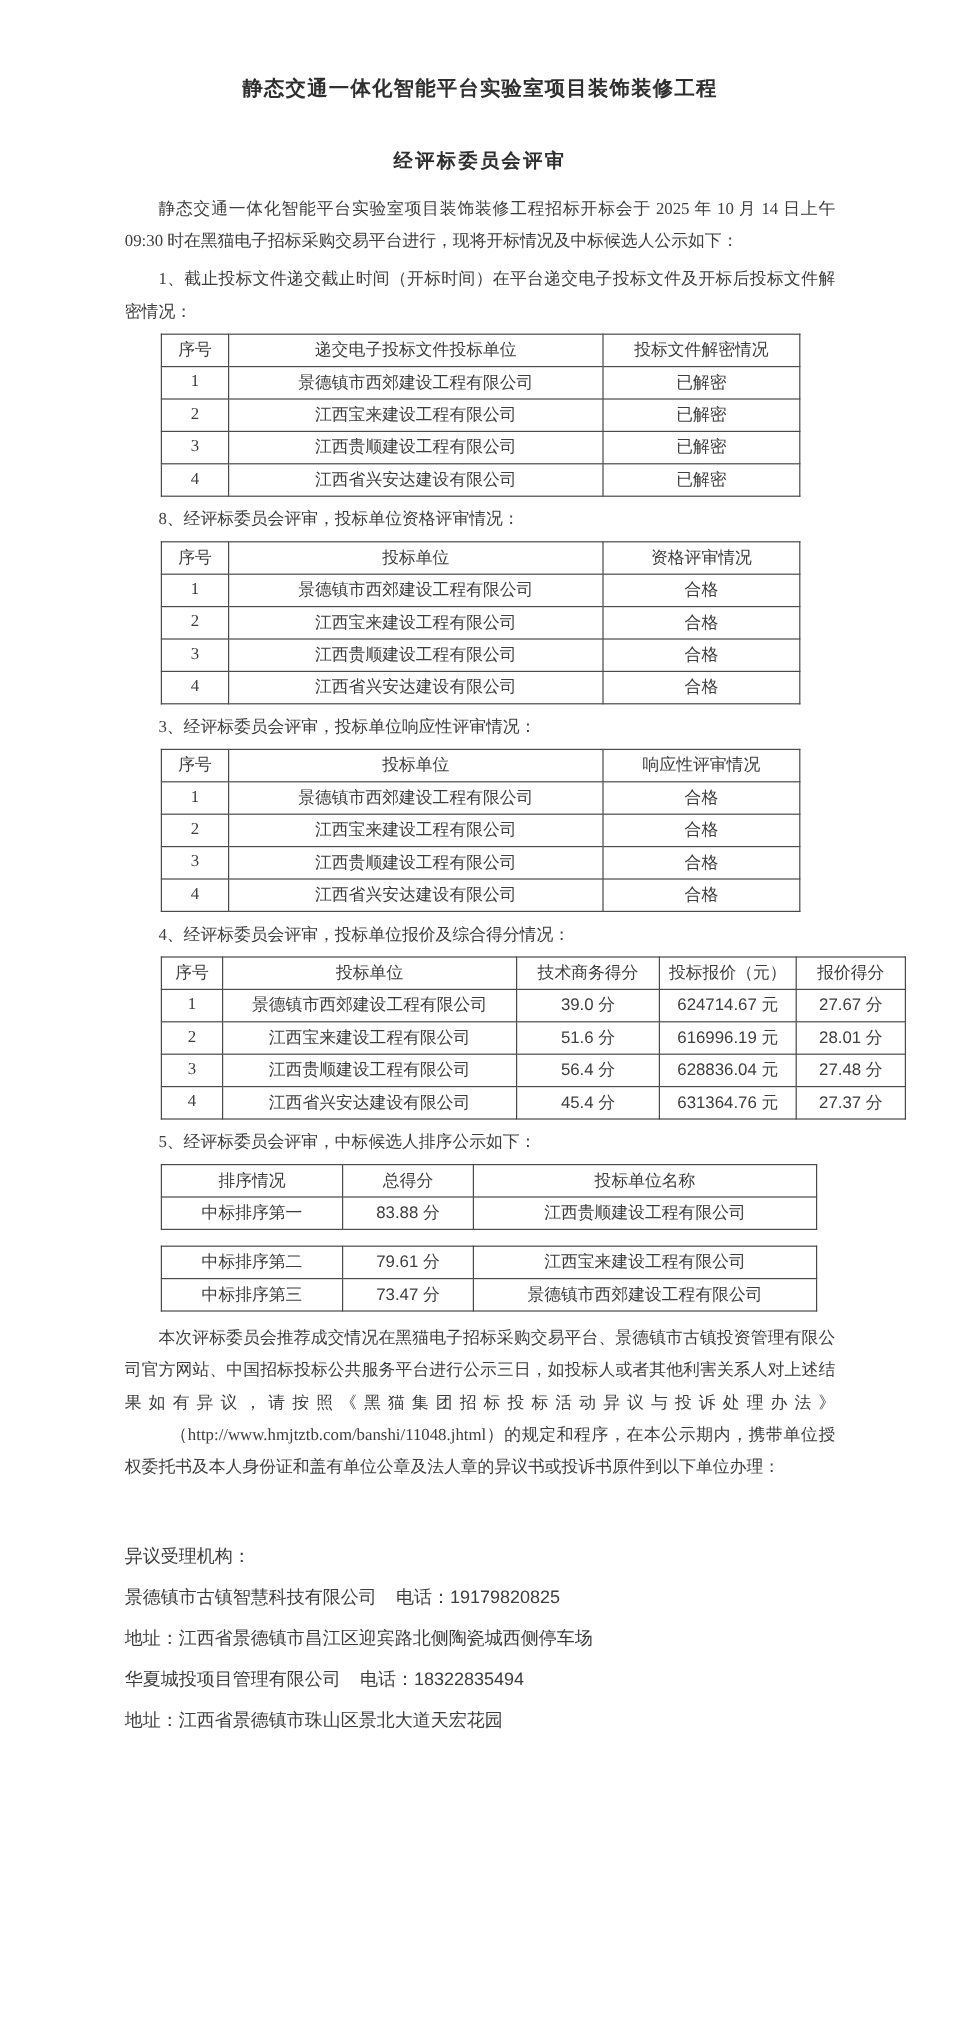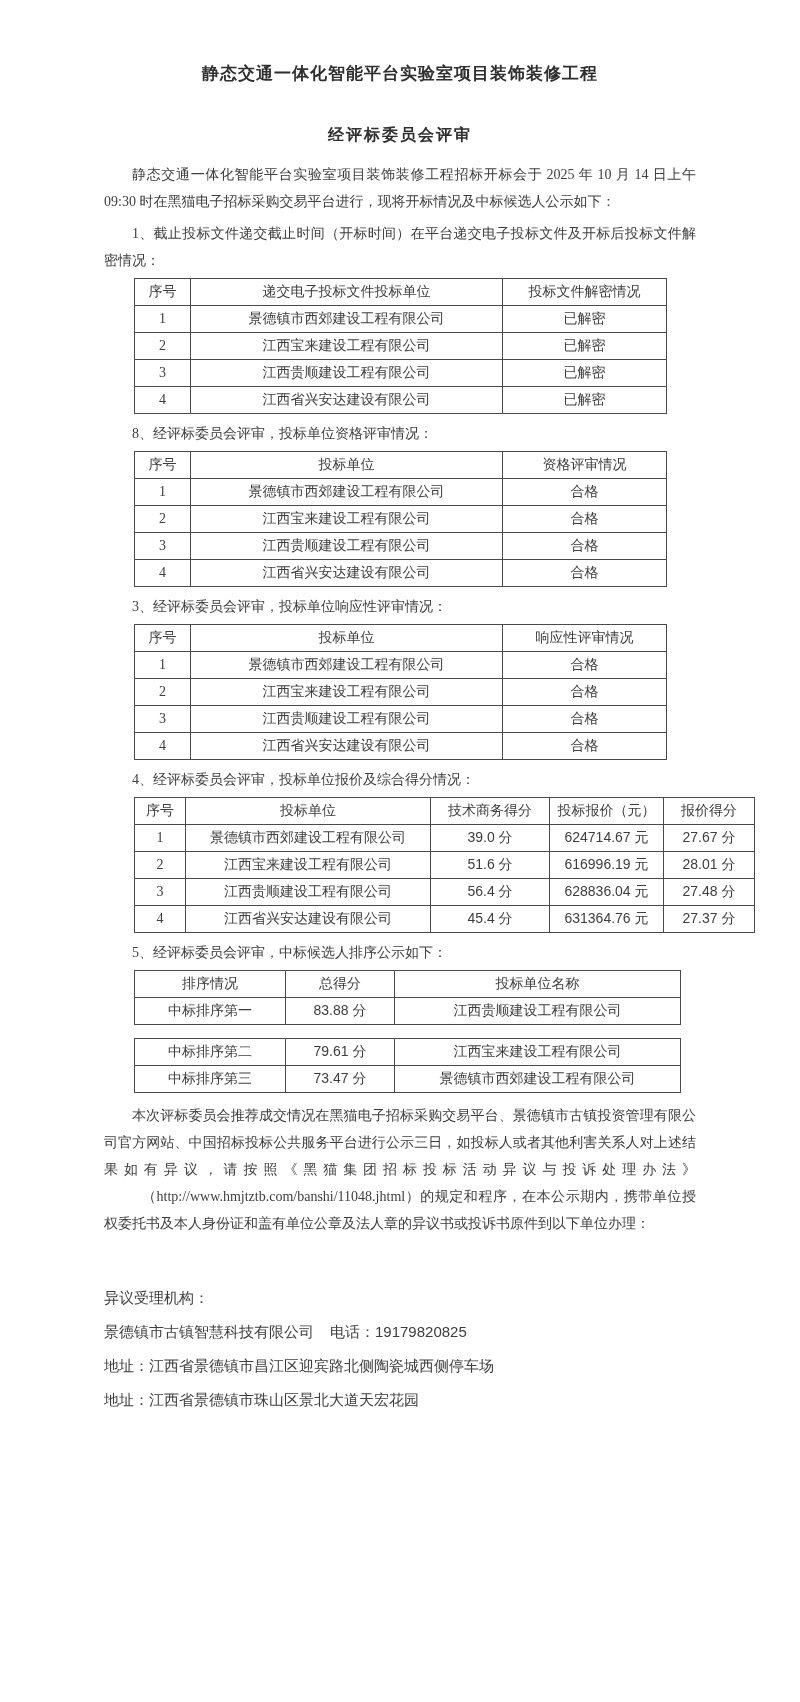--- a/index.html
+++ b/index.html
@@ -257,17 +257,18 @@
     </tr>
   </tbody>
     </table>
 
   <p class="body-text closing"><span>本次评标委员会推荐成交情况在黑猫电子招标采购交易平台、景德镇市古镇投资管理有限公司官方网站、中国招标投标公共服务平台进行公示三日，如投标人或者其他利害关系人对上述结果如有异议，请按照《黑猫集团招标投标活动异议与投诉处理办法》</span><span class="nowrap">（http://www.hmjtztb.com/banshi/11048.jhtml）</span><span>的规定和程序，在本公示期内，携带单位授权委托书及本人身份证和盖有单位公章及法人章的异议书或投诉书原件到以下单位办理：</span></p>
 
   <div class="contact-block">
     <p class="contact-line">异议受理机构：</p>
     <p class="contact-line"><span>景德镇市古镇智慧科技有限公司</span><span class="phone-part">电话：</span><span class="num">19179820825</span></p>
     <p class="contact-line">地址：江西省景德镇市昌江区迎宾路北侧陶瓷城西侧停车场</p>
+    <p class="contact-line"><span>华夏城投项目管理有限公司</span><span class="phone-part">电话：</span><span class="num">18322835494</span></p>
     <p class="contact-line">地址：江西省景德镇市珠山区景北大道天宏花园</p>
   </div>
 
 
 </div>
 
 </body></html>

